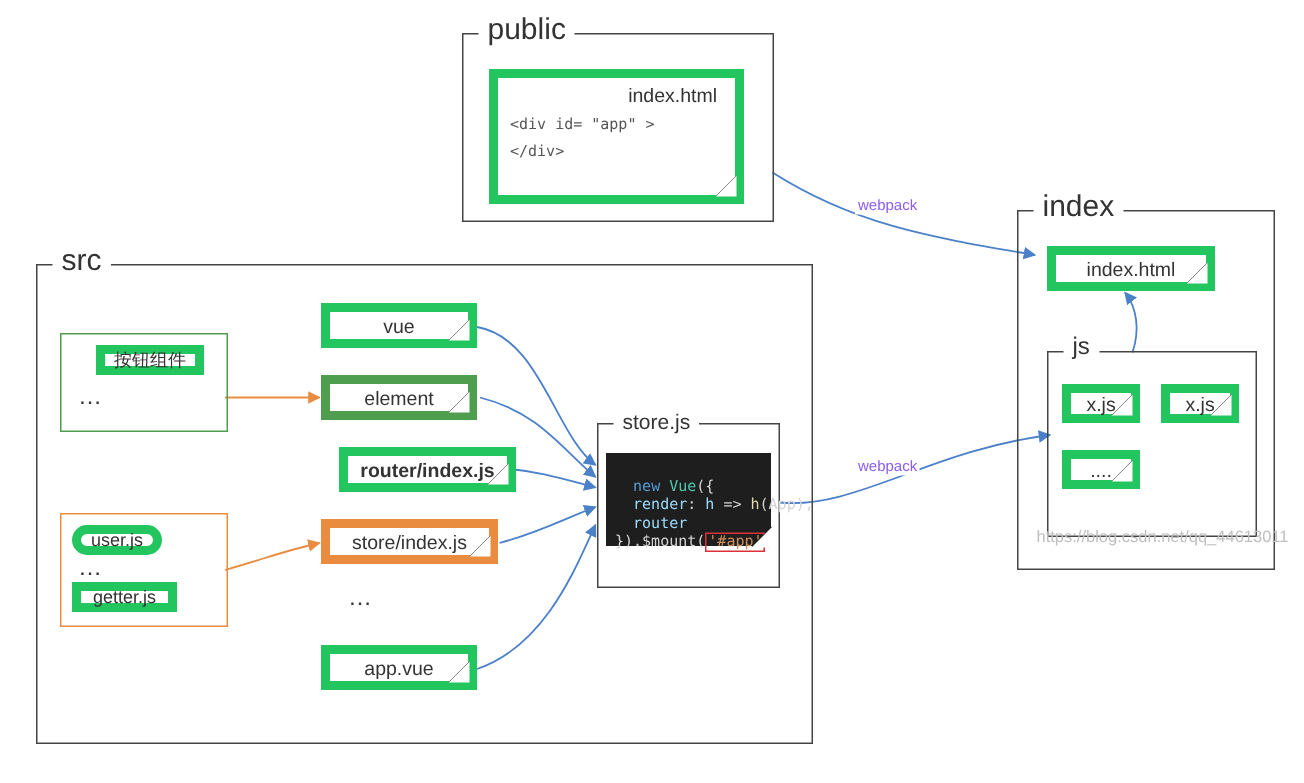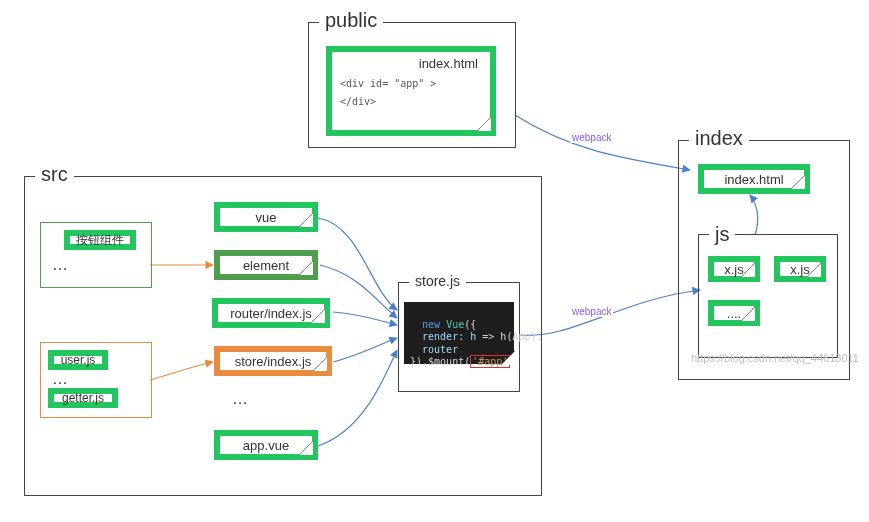--- a/index.html
+++ b/index.html
@@ -155,47 +155,47 @@
 
 <div class="section" style="left:24px; top:176px; width:518px; height:320px;">
   <div class="sec-title">src</div>
 </div>
 
 <div class="legend-box" style="left:40px; top:222px; width:110px; height:64px; border-color:#4f9e4f;"></div>
 <div class="file-box" style="left:48px; top:230px; width:72px; height:20px; font-size:12px;margin-left:16px;">按钮组件</div>
 <div class="ellipsis" style="left:52px; top:256px;">…</div>
 
 <div class="legend-box" style="left:40px; top:342px; width:110px; height:74px; border-color:#e98c3f;"></div>
-<div class="file-box" style="left:48px; top:350px; width:60px; height:20px; font-size:12px;">user.js</div>
+<div class="file-box" style="left:48px; top:350px; width:60px; height:20px; font-size:12px;border-radius:10px;">user.js</div>
 <div class="ellipsis" style="left:52px; top:370px;">…</div>
 <div class="file-box" style="left:48px; top:388px; width:70px; height:20px; font-size:12px;">getter.js</div>
 
 <div class="file-box fold-corner" style="left:214px; top:202px; width:104px; height:30px;">vue</div>
 <div class="file-box green fold-corner" style="left:214px; top:250px; width:104px; height:30px;">element</div>
-<div class="file-box fold-corner" style="left:212px; top:298px; width:118px; height:30px;">router/index.js</div>
+<div class="file-box fold-corner" style="left:226px; top:298px; width:118px; height:30px;font-weight:bold;">router/index.js</div>
 <div class="file-box orange fold-corner" style="left:214px; top:346px; width:118px; height:30px;">store/index.js</div>
 <div class="ellipsis" style="left:232px; top:390px;">…</div>
 <div class="file-box fold-corner" style="left:214px; top:430px; width:104px; height:30px;">app.vue</div>
 
 <div class="section" style="left:398px; top:282px; width:122px; height:110px; border-width:1px;">
   <div class="sec-title" style="font-size:14px; top:-10px;">store.js</div>
 </div>
 <div class="mainjs-code fold-corner" style="left:404px; top:302px; width:110px; height:62px;">
   <span class="code-kw">new</span><span class="code-type"> Vue</span><span>({</span>
 <span class="code-prop">  render</span><span>: </span><span class="code-var">h</span><span> =&gt; </span><span class="code-fn">h</span><span>(App),</span>
 <span class="code-prop">  router</span>
 <span>}).$mount(</span><span class="mount-box">'#app'</span><span>)</span></div>
 
 <div class="section" style="left:678px; top:140px; width:172px; height:240px;">
   <div class="sec-title">index</div>
 </div>
 <div class="file-box fold-corner" style="left:698px; top:164px; width:112px; height:30px;">index.html</div>
 
 <div class="section" style="left:698px; top:234px; width:140px; height:124px; border-width:1px;">
-  <div class="sec-title" style="font-size:20px; top:-12px;">js</div>
+  <div class="sec-title" style="font-size:16px; top:-12px;">js</div>
 </div>
 <div class="file-box fold-corner" style="left:708px; top:256px; width:52px; height:26px;">x.js</div>
 <div class="file-box fold-corner" style="left:774px; top:256px; width:52px; height:26px;">x.js</div>
 <div class="file-box fold-corner" style="left:708px; top:300px; width:52px; height:26px;">....</div>
 
 <div class="arrow-label" style="left:560px; top:132px;">webpack</div>
 <div class="arrow-label" style="left:560px; top:306px;">webpack</div>
 
 <div class="watermark">https://blog.csdn.net/qq_44613011</div>
 

